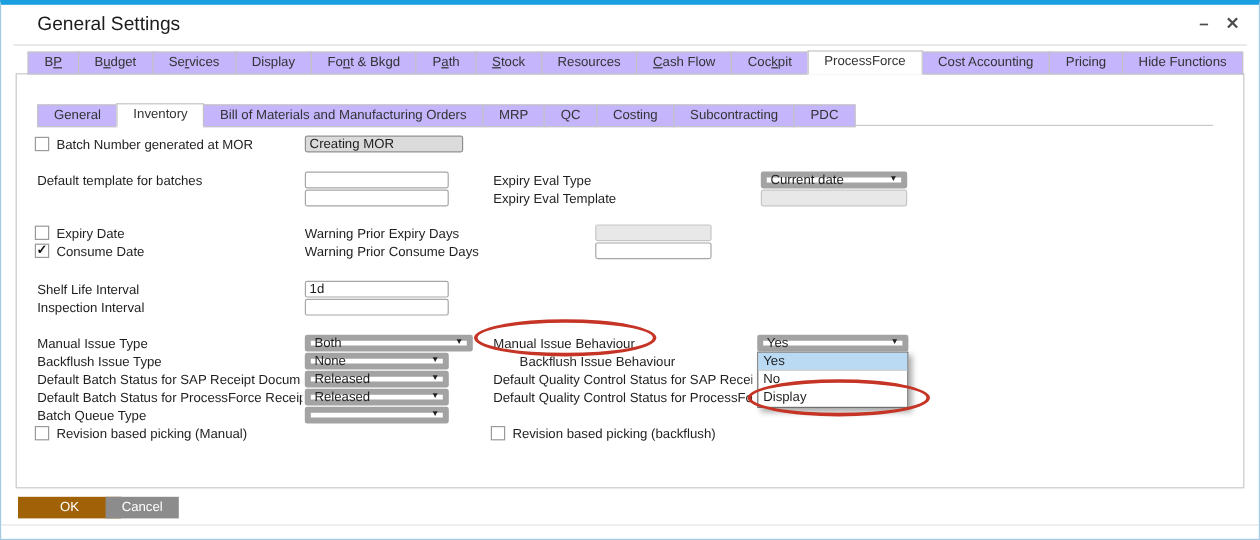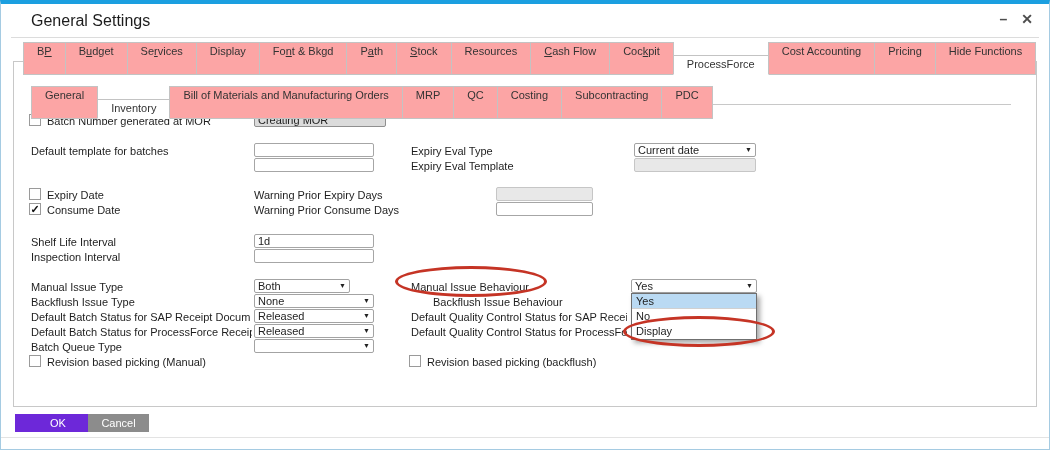--- a/index.html
+++ b/index.html
@@ -15,22 +15,22 @@
   .title { position:absolute; left:30px; top:8px; font-size:16px; color:#1c1c1c; }
   .win-controls { position:absolute; right:16px; top:6px; display:flex; gap:14px; }
   .win-btn { font-size:14px; font-weight:bold; color:#4d4d4d; cursor:default; line-height:18px; }
   .title-sep { position:absolute; left:10px; right:10px; top:33px; border-top:1px solid #dcdcdc; }
 
   
   .tabs { position:absolute; display:flex; align-items:flex-end; z-index:2; }
   .tabs-primary { left:22px; top:38px; }
   .tabs-secondary { left:30px; top:82px; }
   .tab {
-    height:33px; line-height:17px; padding:0 13px; font-size:11px; color:#333;
-    background:#fca5a5; border:1px solid #c3c3c3; margin-left:-1px; white-space:nowrap;
+    height:19px; line-height:17px; padding:0 13px; font-size:11px; color:#333;
+    background:#c4b5fd; border:1px solid #c3c3c3; margin-left:-1px; white-space:nowrap;
     text-align:center; cursor:default;
   }
   .tab:first-child { margin-left:0; }
   .tab.active { background:#fff; height:20px; border-bottom:1px solid #fff; position:relative; z-index:3; }
   .tab u { text-decoration:underline; }
 
   
   .panel1 { position:absolute; left:12px; right:12px; top:57px; height:346px; border:1px solid #c8c8c8; background:#fff; }
   .tabs2-line { position:absolute; left:30px; top:100px; width:980px; border-top:1px solid #c8c8c8; }
   .bottom-line { position:absolute; left:0; right:0; top:433px; border-top:1px solid #e3e3e3; }
@@ -38,21 +38,21 @@
   
   .lbl { position:absolute; font-size:11px; color:#1e1e1e; white-space:nowrap; overflow:hidden; }
   .inp {
     position:absolute; height:14px; font-size:11px; padding:0 3px; color:#1e1e1e;
     border:1px solid #a6a6a6; border-radius:2px; background:#fff; font-family:"Liberation Sans",sans-serif;
   }
   .inp.gray  { background:#dbdbdb; border-color:#8f8f8f; }
   .inp.dis   { background:#e8e8e8; border-color:#c6c6c6; }
   .dd {
     position:absolute; height:14px; font-size:11px; color:#1e1e1e; background:#fff;
-    border:1px solid #a3a3a3; border-radius:2px; display:flex; align-items:center;
+    border:5px solid #a3a3a3; border-radius:2px; display:flex; align-items:center;
     padding:0 3px; white-space:nowrap;
   }
   .dd .arr { margin-left:auto; font-size:7px; color:#222; line-height:12px; }
   .cb {
     position:absolute; width:12px; height:12px; background:#fff; border:1px solid #9a9a9a;
     font-size:11px; line-height:11px; text-align:center; color:#111; font-weight:bold;
   }
 
   
   .dd-list {
@@ -65,21 +65,21 @@
   
   .annot { position:absolute; border:3px solid #c53425; border-radius:50%; z-index:8; pointer-events:none; }
   .annot-1 { left:394px; top:262px; width:152px; height:31px; }
   .annot-2 { left:622px; top:312px; width:152px; height:31px; }
 
   
   .btn {
     position:absolute; top:410px; height:18px; border:none; font-size:11px; color:#fff;
     font-family:"Liberation Sans",sans-serif; text-align:center; line-height:18px; cursor:default;
   }
-  .btn-ok { left:14px; width:86px; background:#6d28d9; }
+  .btn-ok { left:14px; width:86px; background:#a16207; }
   .btn-cancel { left:87px; width:61px; background:#8c8c8c; }
 </style>
 </head>
 <body>
 
 <div class="window">
 
   <div class="title">General Settings</div>
   <div class="win-controls">
     <span class="win-btn">–</span>
@@ -143,21 +143,21 @@
   <div class="lbl" style="left:46px; top:200px;">Consume Date</div>
   <div class="lbl" style="left:253px; top:200px;">Warning Prior Consume Days</div>
   <input class="inp" style="left: 495px; top: 198px; width: 97px;" value="">
 
   <div class="lbl" style="left:30px; top:232px;">Shelf Life Interval</div>
   <input class="inp" style="left: 253px; top: 230px; width: 120px;" value="1d">
   <div class="lbl" style="left:30px; top:247px;">Inspection Interval</div>
   <input class="inp" style="left: 253px; top: 245px; width: 120px;" value="">
 
   <div class="lbl" style="left:30px; top:277px;">Manual Issue Type</div>
-  <div class="dd" style="left:253px; top:275px; width:96px;">
+  <div class="dd" style="left:253px; top:275px; width:140px;">
     <span>Both</span>
     <span class="arr">▼</span>
   </div>
 
   <div class="lbl" style="left:30px; top:292px;">Backflush Issue Type</div>
   <div class="dd" style="left:253px; top:290px; width:120px;">
     <span>None</span>
     <span class="arr">▼</span>
   </div>
 

